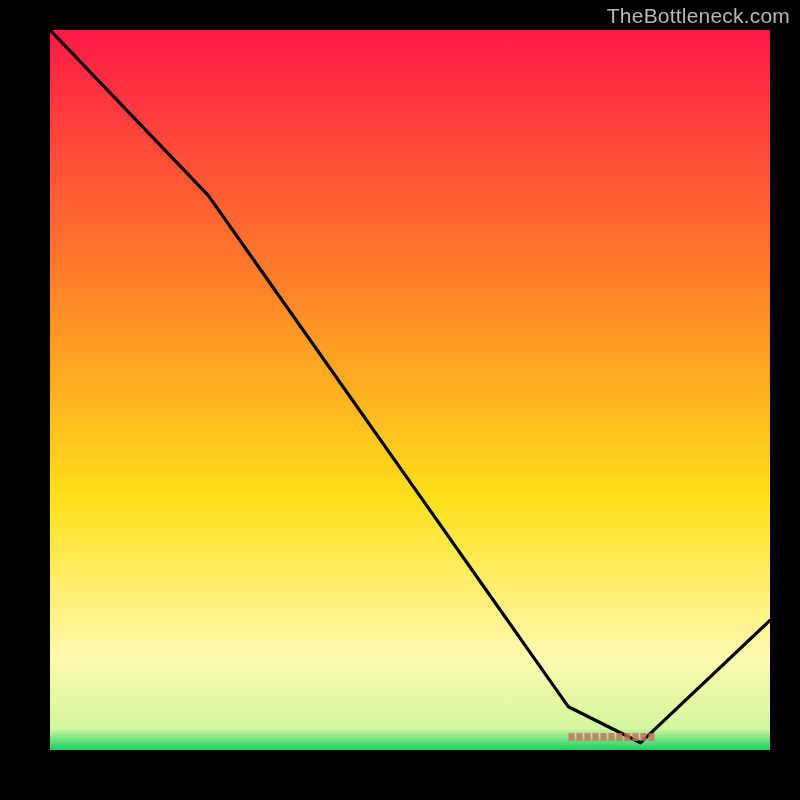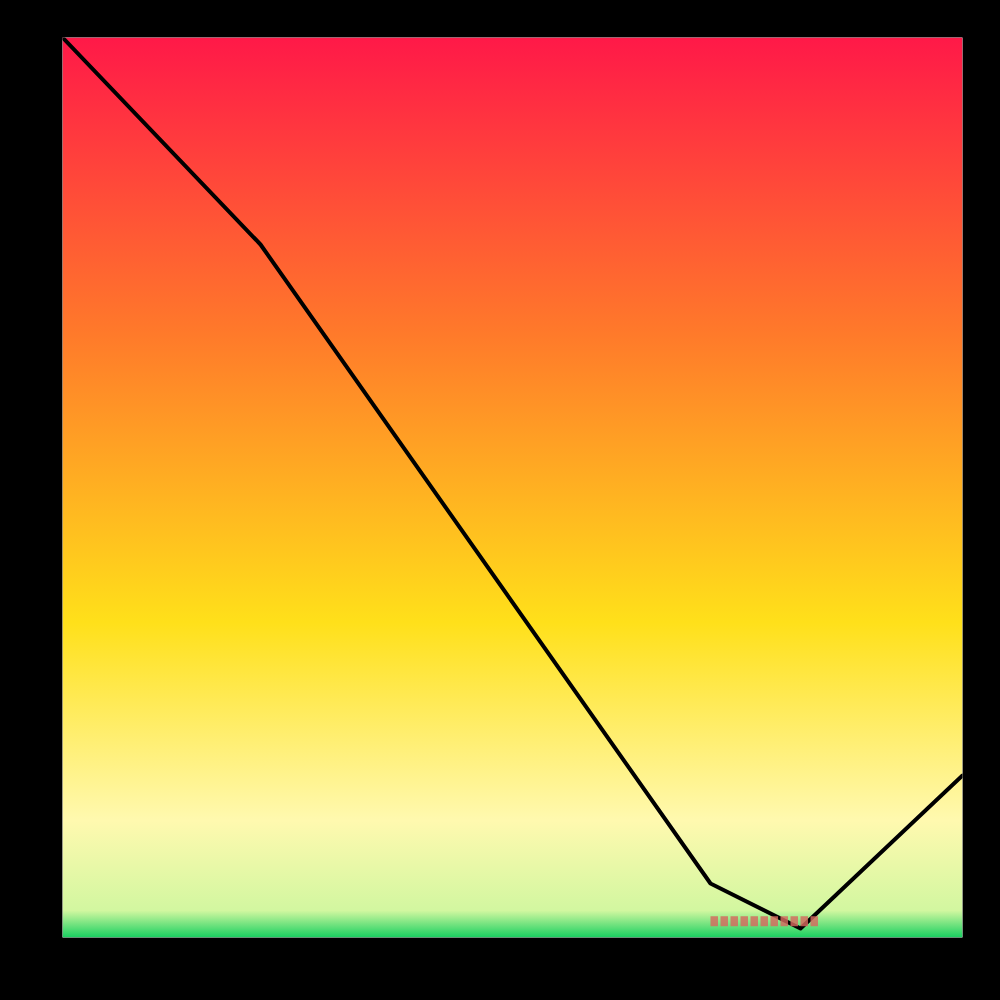--- a/index.html
+++ b/index.html
@@ -53,20 +53,21 @@
     stroke-width: 8;
     stroke-linecap: butt;
     stroke-dasharray: 6 2;
     opacity: 0.82;
   }
 </style>
 </head>
 <body>
 
 <div class="frame">
+  <div class="attribution">TheBottleneck.com</div>
 
   <div class="plot">
     <svg viewBox="0 0 100 100" preserveAspectRatio="none">
       <defs>
         <linearGradient id="bg-grad" x1="0" y1="0" x2="0" y2="1">
 
         <stop offset="0.00%" stop-color="#ff1948"></stop>
             <stop offset="33.00%" stop-color="#ff7a2a"></stop>
             <stop offset="65.00%" stop-color="#ffe01a"></stop>
             <stop offset="87.00%" stop-color="#fff9af"></stop>

